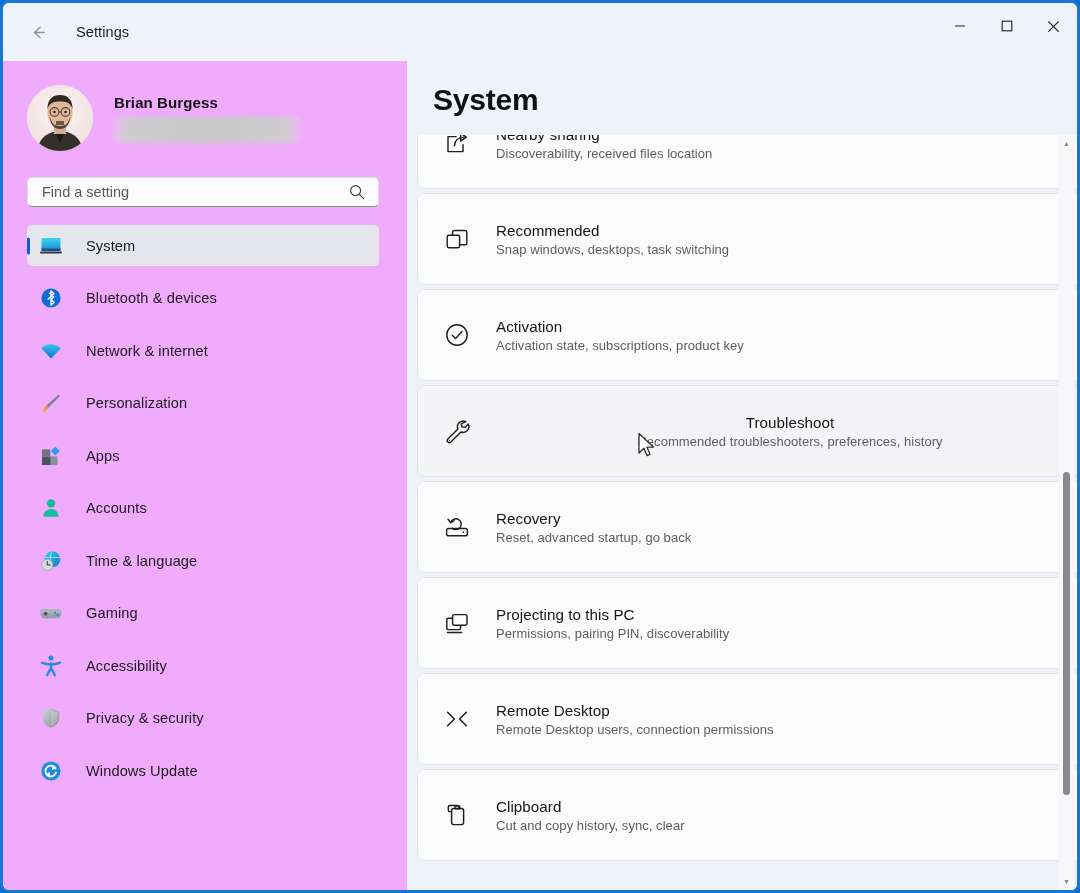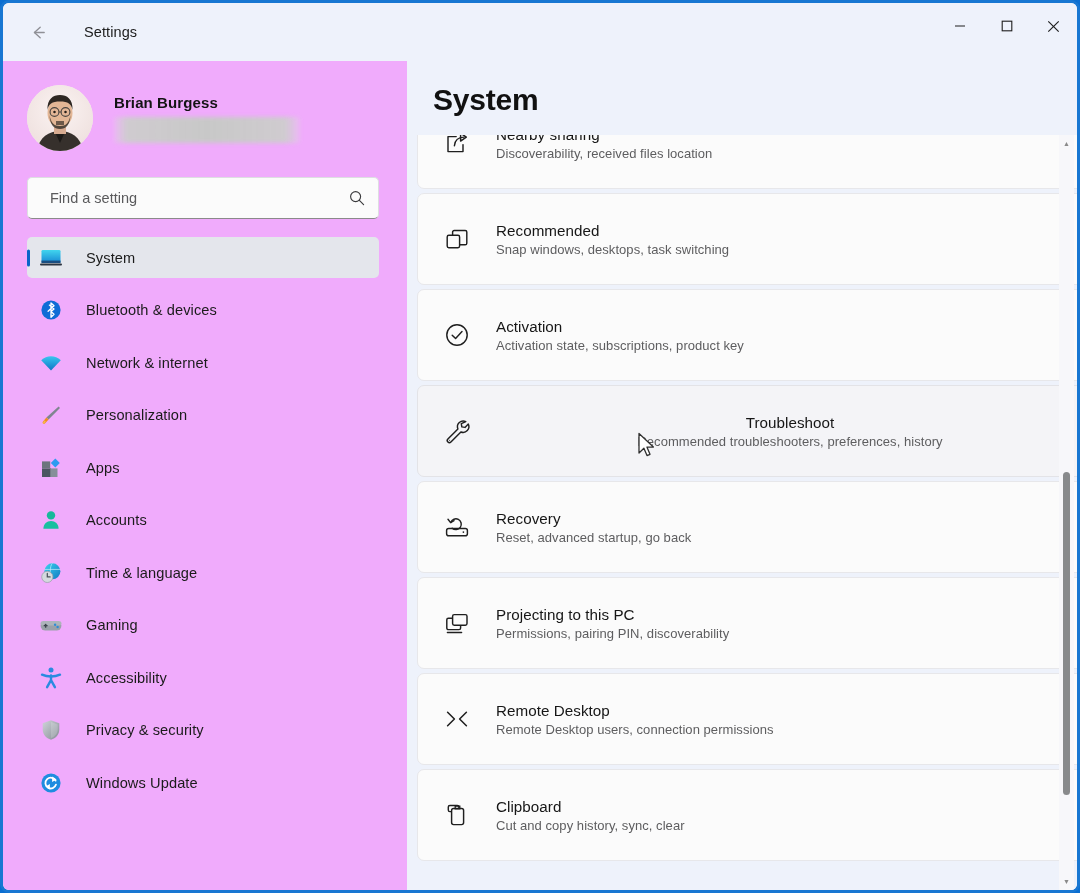--- a/index.html
+++ b/index.html
@@ -33,21 +33,21 @@
     z-index: 20;
   }
   #back-btn {
     width: 36px; height: 36px;
     margin-left: 17px;
     display: flex; align-items: center; justify-content: center;
     border-radius: 5px;
     cursor: pointer;
   }
   .wtitle {
-    margin-left: 28px;
+    margin-left: 20px;
     font-size: 14.5px;
     color: #1b1b1b;
     letter-spacing: .1px;
   }
   #wincontrols {
     margin-left: auto;
     display: flex;
     height: 100%;
   }
   .wc {
@@ -102,28 +102,28 @@
        rgba(205,205,205,.95) 7%,
        rgba(200,200,200,1) 50%,
        rgba(205,205,205,.95) 92%,
        rgba(225,225,225,.25) 100%);
     filter: blur(2.2px);
   }
 
   
   #search-wrap {
     margin: 20px 28px 0 24px;
-    height: 42px;
+    height: 30px;
     background: #fbfbfb;
     border: 1px solid #dddee1;
     border-bottom: 1px solid #8a8a8a;
     border-radius: 5px;
     display: flex;
     align-items: center;
-    padding: 0 12px 0 22px;
+    padding: 0 12px 0 14px;
   }
   #search-input {
     flex: 1;
     border: none;
     outline: none;
     background: transparent;
     font-family: inherit;
     font-size: 14.5px;
     color: #1b1b1b;
   }

